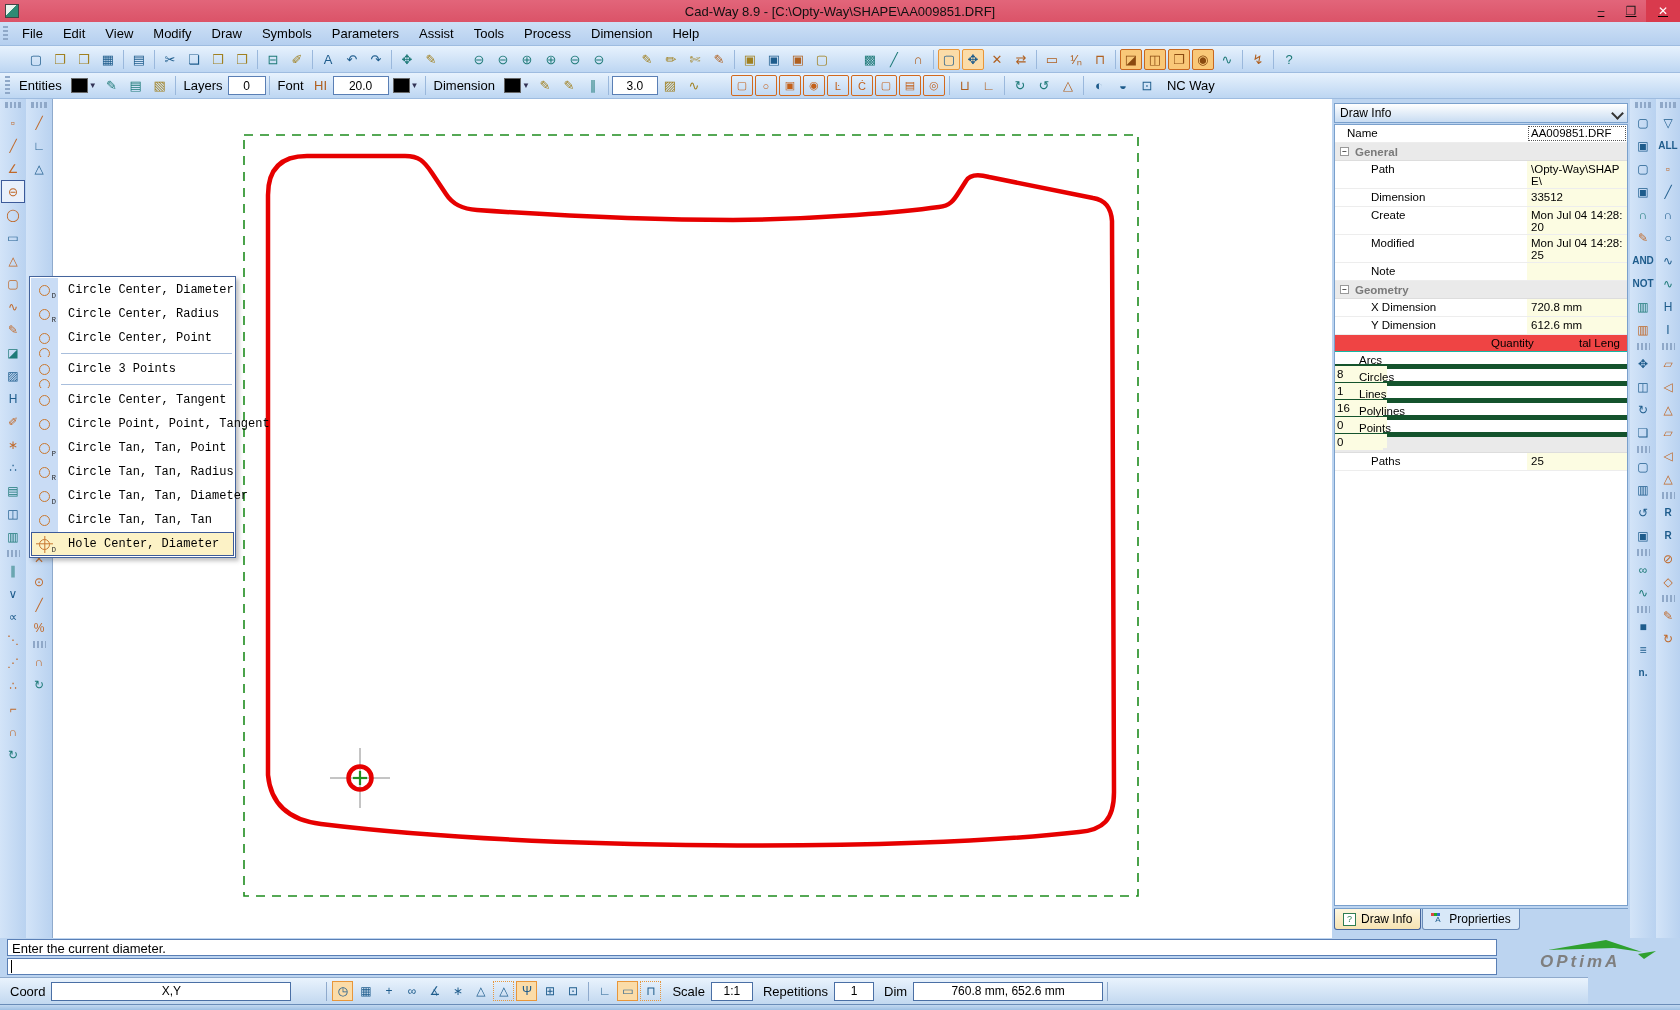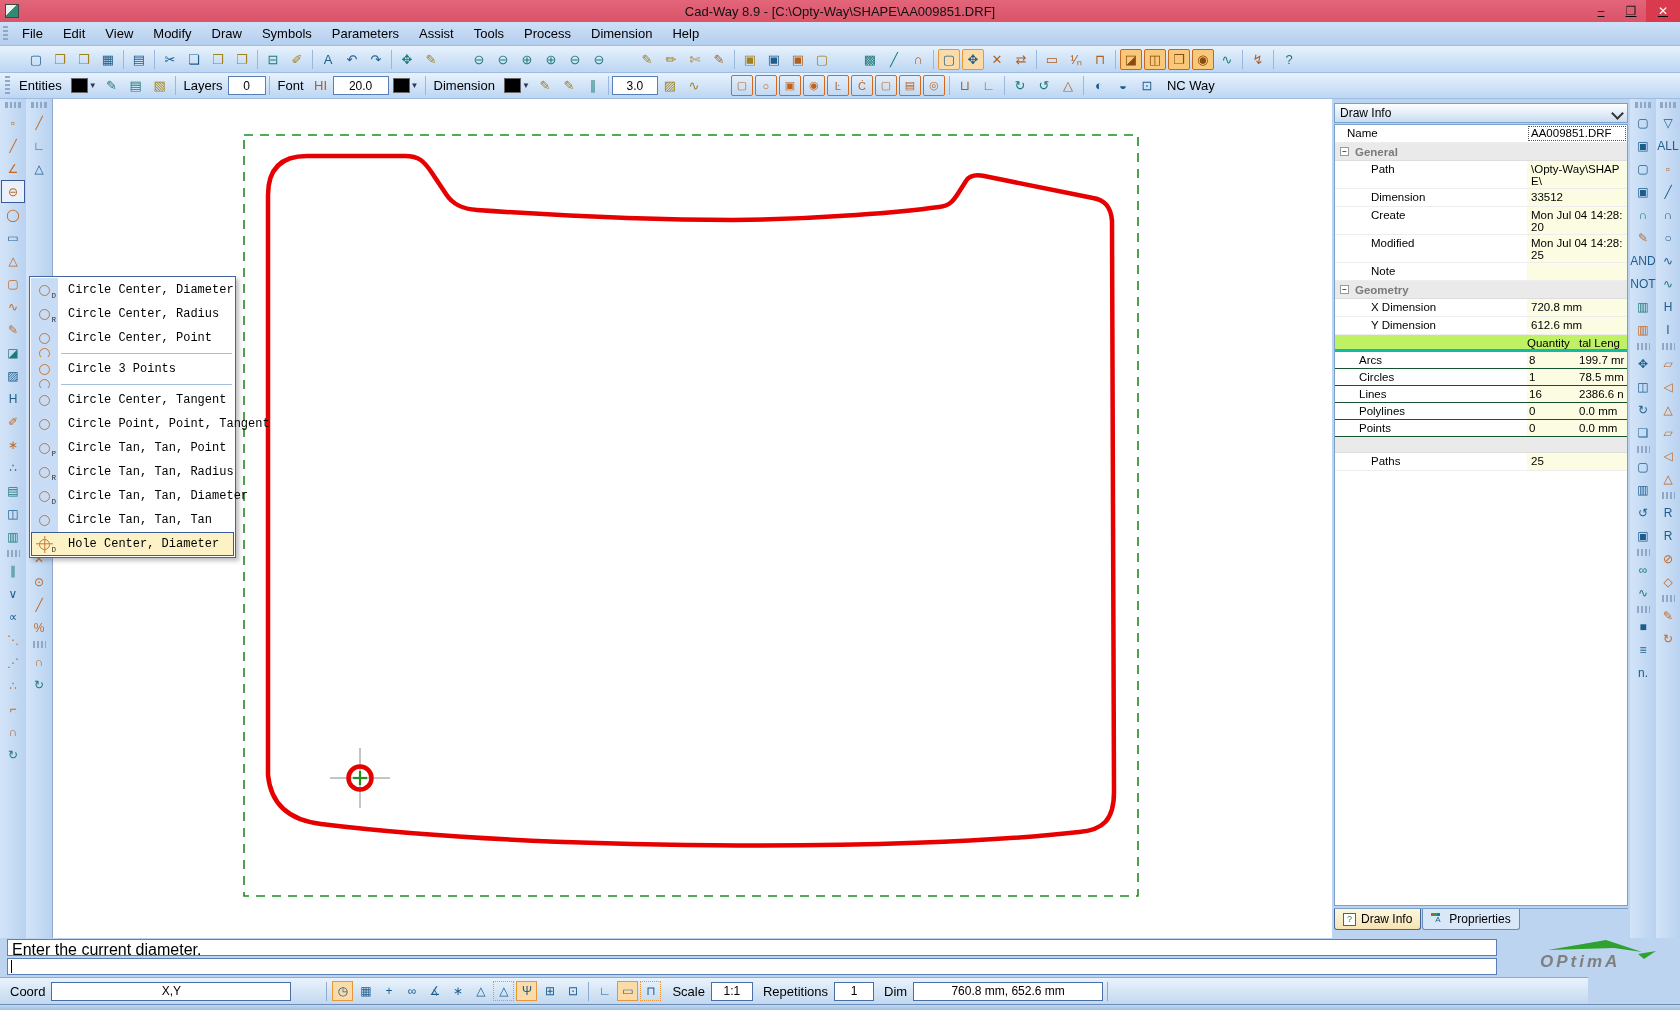--- a/index.html
+++ b/index.html
@@ -54,21 +54,21 @@
 
   
   #workspace { position:absolute; left:0; top:99px; width:1680px; height:839px; }
   .vcol { position:absolute; top:0; height:839px; width:26px;
     background:linear-gradient(90deg,#D3E4F8,#B9D2F0); }
   #leftcol1 { left:0; } #leftcol2 { left:26px; }
   #rightcolA { left:1630px; } #rightcolB { left:1656px; width:24px; }
   .licon { width:24px; height:23px; display:flex; align-items:center; justify-content:center;
     font-size:12px; color:#C06828; margin:0 auto; border:1px solid transparent; }
   .licon.teal { color:#1E7A78; } .licon.blue { color:#1E5C8C; }
-  .licon.txt { font-size:12px; font-weight:normal; color:#1E5C8C; }
+  .licon.txt { font-size:10px; font-weight:bold; color:#1E5C8C; }
   .licon.selected { border:1px solid #3C5A99; background:#E8F0FB; }
   .licon.sep { height:7px;
     background:repeating-linear-gradient(90deg,#8FA8C8 0 2px, transparent 2px 4px);
     width:14px; margin:2px auto; }
   .licon.handle { height:6px;
     background:repeating-linear-gradient(90deg,#8FA8C8 0 2px, transparent 2px 4px);
     width:16px; margin:3px auto; }
 
   #canvas { position:absolute; left:52px; top:0; width:1280px; height:839px; background:#fff;
     border-left:1px solid #8FAACC; }
@@ -112,45 +112,45 @@
     align-items:stretch; }
   .di-label { flex:1; padding:2px 0 1px 36px; }
   .di-label.l1 { padding-left:12px; }
   .di-value { width:100px; background:#FCFCE2; padding:2px 3px 1px 4px;
     word-break:break-all; }
   .di-value.focusbox { background:#fff; outline:1px dotted #555; outline-offset:-2px; }
   .di-sect { display:flex; align-items:center; background:#EAEAEA; height:18px;
     border-bottom:1px solid #DDD; font-weight:bold; color:#7A7A7A; }
   .expbox { width:9px; height:9px; border:1px solid #999; background:#fff; margin:0 6px 0 5px;
     font-size:8px; line-height:7px; text-align:center; color:#444; flex:none; }
-  .di-thead { display:flex; background:#bef264; height:17px; border-bottom:3px solid #14b8a6; }
+  .di-thead { display:flex; background:#ef4444; height:17px; border-bottom:1px solid #14b8a6;gap:36px; }
   .th-qty { margin-left:auto; width:52px; padding-top:2px; }
   .th-len { width:48px; padding-top:2px; overflow:hidden; white-space:nowrap; }
-  .di-trow { display:flex; height:17px; border-bottom:1px solid #14532d; }
+  .di-trow { display:flex; height:17px; border-bottom:5px solid #14532d;flex-direction:column; }
   .td-label { flex:1; padding:2px 0 0 24px; }
   .td-qty { width:52px; background:#FCFCE2; padding:2px 0 0 2px; }
   .td-len { width:48px; background:#FCFCE2; padding:2px 2px 0 0; 
     overflow:hidden; white-space:nowrap; }
   .di-gap { height:16px; background:#EAEAEA; border-bottom:1px solid #DDD; }
   #di-tabs { position:absolute; left:2px; right:2px; bottom:8px; height:22px; display:flex;
     align-items:flex-end; border-top:1px solid #7AA0CC; background:#BCD4F0; }
   .di-tab { height:21px; display:flex; align-items:center; padding:0 8px; font-size:12px;
     border:1px solid #6A8CB8; border-top:none; background:#D8E8F8; color:#000;
     border-radius:0 0 3px 3px; margin-right:1px; }
   .di-tab.active { background:linear-gradient(#FDF6DF,#F6E3B2); border-color:#44649C; }
   .tabico { width:13px; height:13px; border:1px solid #2E7D52; color:#2E7D52;
     font-size:9px; line-height:11px; text-align:center; background:#fff; margin-right:5px; }
   .tabico2 { width:13px; height:13px; margin-right:5px; font-size:8px; color:#1E5C8C;
     line-height:13px; text-align:center;
     background:
       linear-gradient(90deg,#D44 0 3px,#2A2 3px 6px,#36C 6px 9px,transparent 9px) top/13px 3px no-repeat; }
 
   
   .msgbox { position:absolute; left:7px; width:1490px; height:17px; background:#fff;
-    border:1px solid #5A7FB5; font-size:16px; padding:1px 4px; color:#000; }
+    border:1px solid #5A7FB5; font-size:13px; padding:1px 4px; color:#000; }
   #msg1 { top:939px; } #msg2 { top:958px; }
   .caret { position:absolute; left:3px; top:1px; width:1px; height:13px; background:#000; }
   #logo { position:absolute; left:1510px; top:938px; width:160px; height:36px; }
   #logo svg { display:block; }
   #statusbar { position:absolute; left:0; top:977px; width:1588px; height:27px;
     background:linear-gradient(#E9F3FD,#C2D8F0); border-top:1px solid #8FAACC;
     display:flex; align-items:center; }
   .sblabel { font-size:13px; color:#000; margin:0 6px 0 10px; flex:none; }
   .sbox { height:19px; background:#fff; border:1px solid #4A6FA5; font-size:12px;
     color:#000; display:flex; align-items:center; justify-content:center; flex:none; }

